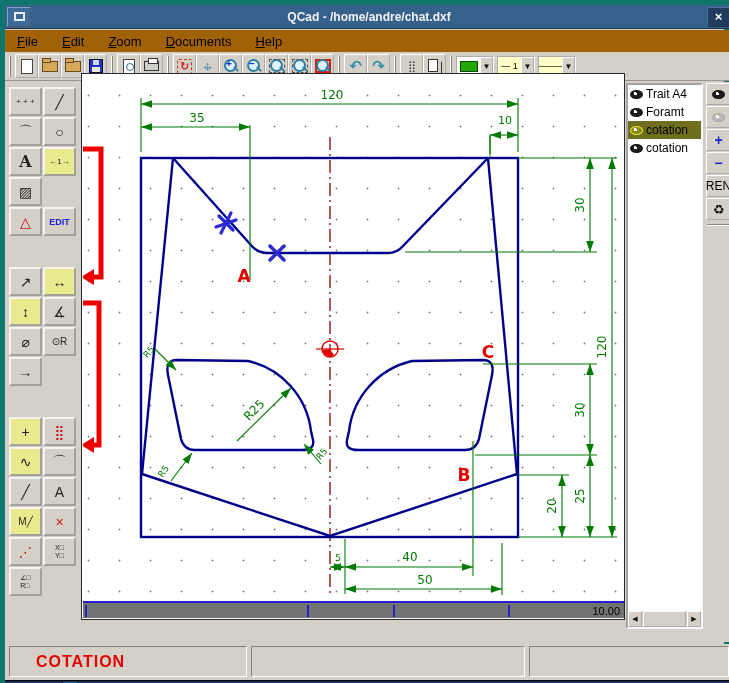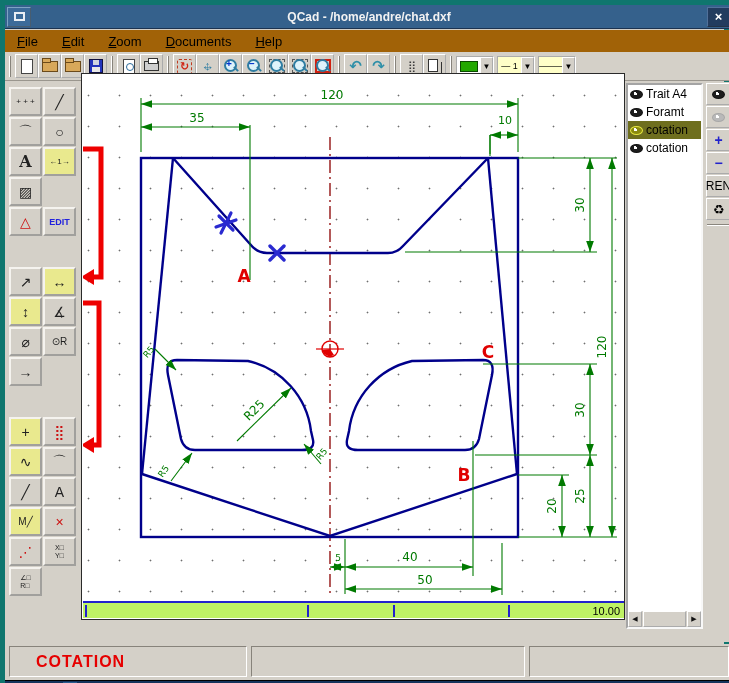--- a/index.html
+++ b/index.html
@@ -81,21 +81,21 @@
   .lbtn.f-two { white-space:pre-line; font-size:7px; line-height:8px; }
   .lbtn.f-mid { font-size:10px; }
 
   
   .canvas { position:absolute; left:76px; top:68px; width:544px; height:547px;
     border:1px solid #2a2a2a; background:#fff; }
   .paper { position:absolute; left:1px; top:1px; width:541px; height:527px; background:#fff;
     background-image:radial-gradient(circle, #6e6e6e 0.9px, rgba(0,0,0,0) 1.05px);
     background-size:31px 31px; background-position:21px 5px; overflow:hidden; }
   .paper svg { position:absolute; left:0; top:0; }
-  .ruler { position:absolute; left:1px; bottom:1px; width:541px; height:17px; background:#bef264;
+  .ruler { position:absolute; left:1px; bottom:1px; width:541px; height:17px; background:#737373;
     border-top:2px solid #2222cc; display:flex; align-items:center; justify-content:flex-end; }
   .ruler .tick { position:absolute; top:2px; bottom:1px; width:2px; background:#2222cc; }
   .ruler .gridval { font-size:11px; color:#000; padding-right:4px; }
 
   
   .right-panel { position:absolute; left:620px; top:77px; width:108px; height:560px; background:#d4d0c8; }
   .layerbox { position:absolute; left:1px; top:1px; width:77px; height:546px; background:#fff;
     border:2px inset #f8f8f8; overflow:hidden; }
   .layer-row { height:18px; display:flex; align-items:center; padding-left:2px; font-size:12px;
     white-space:nowrap; overflow:hidden; color:#000; }

